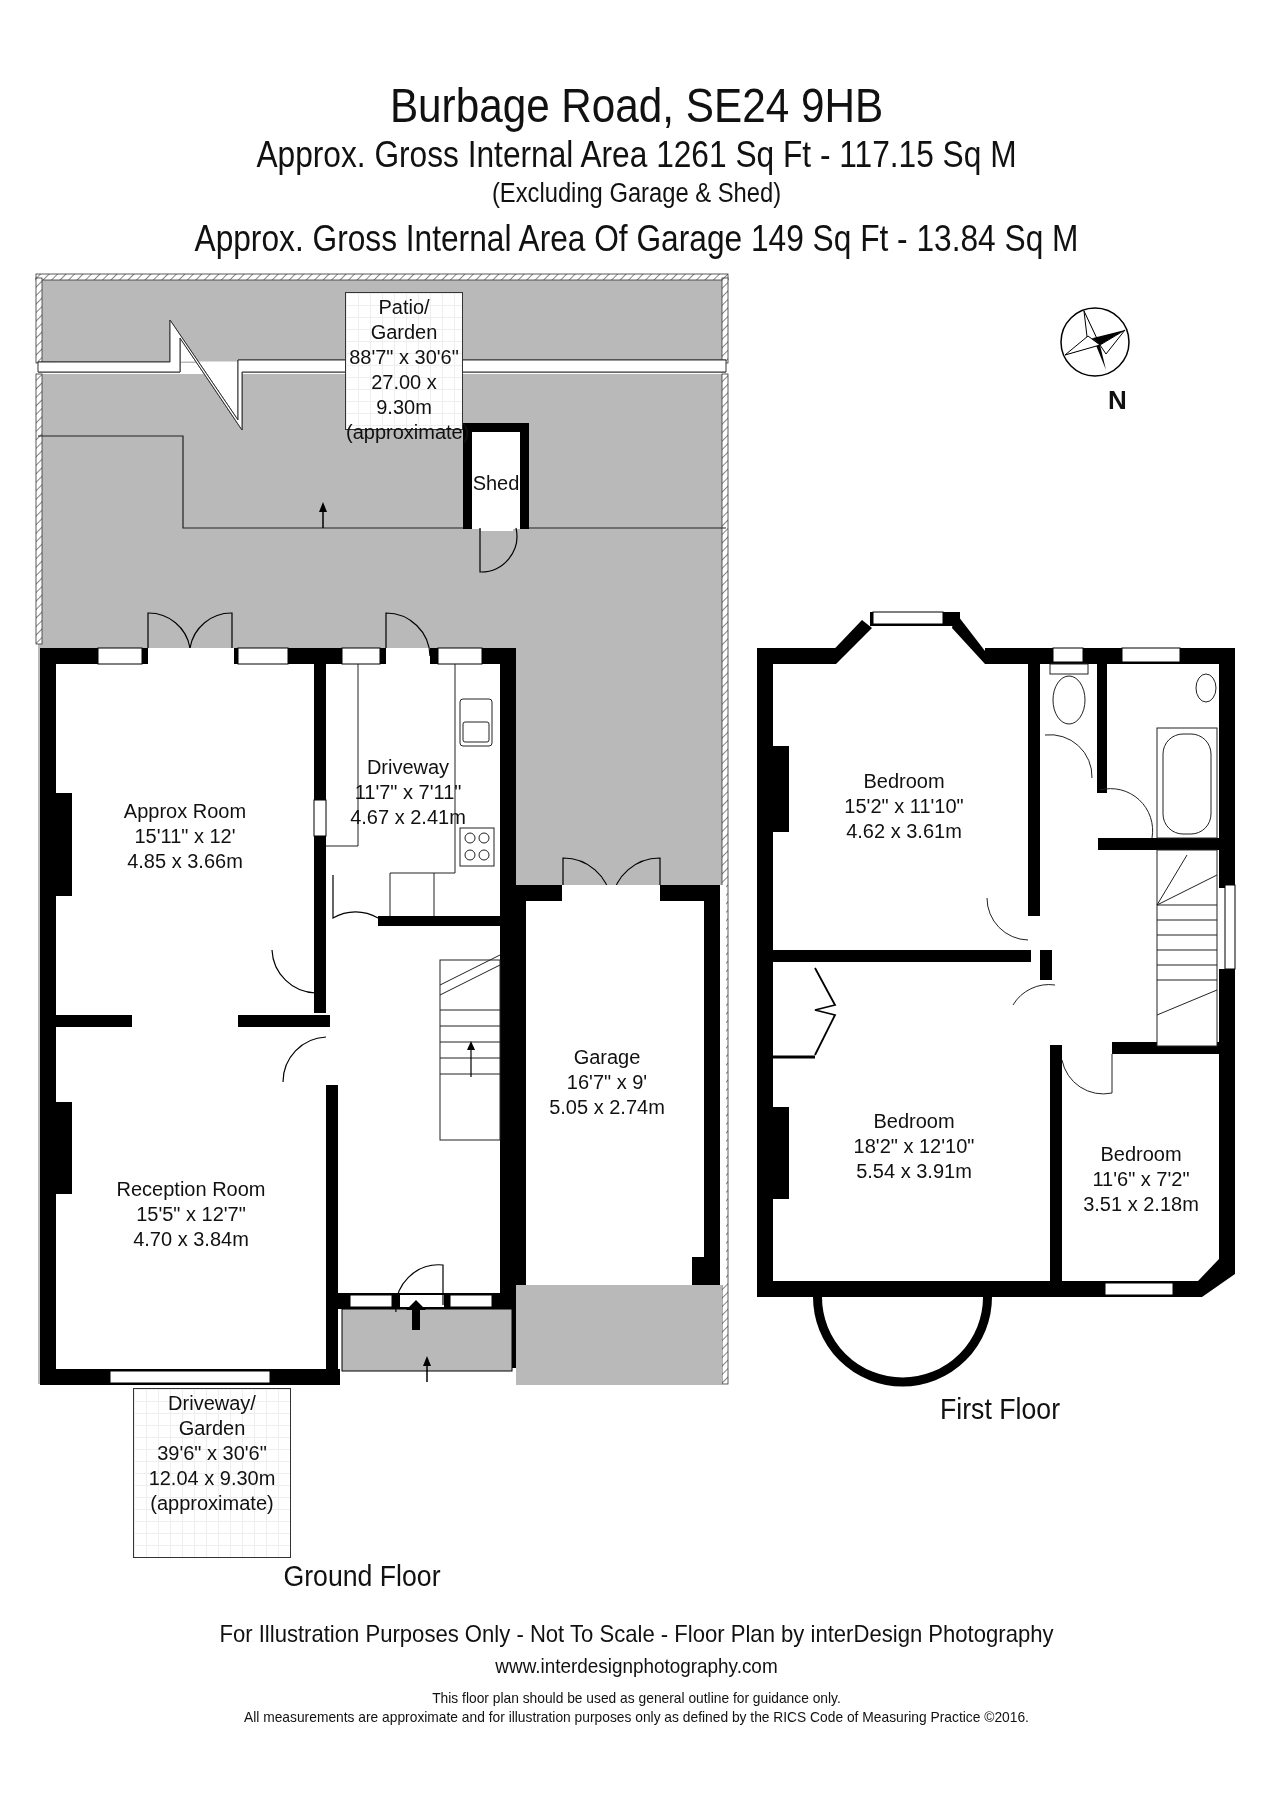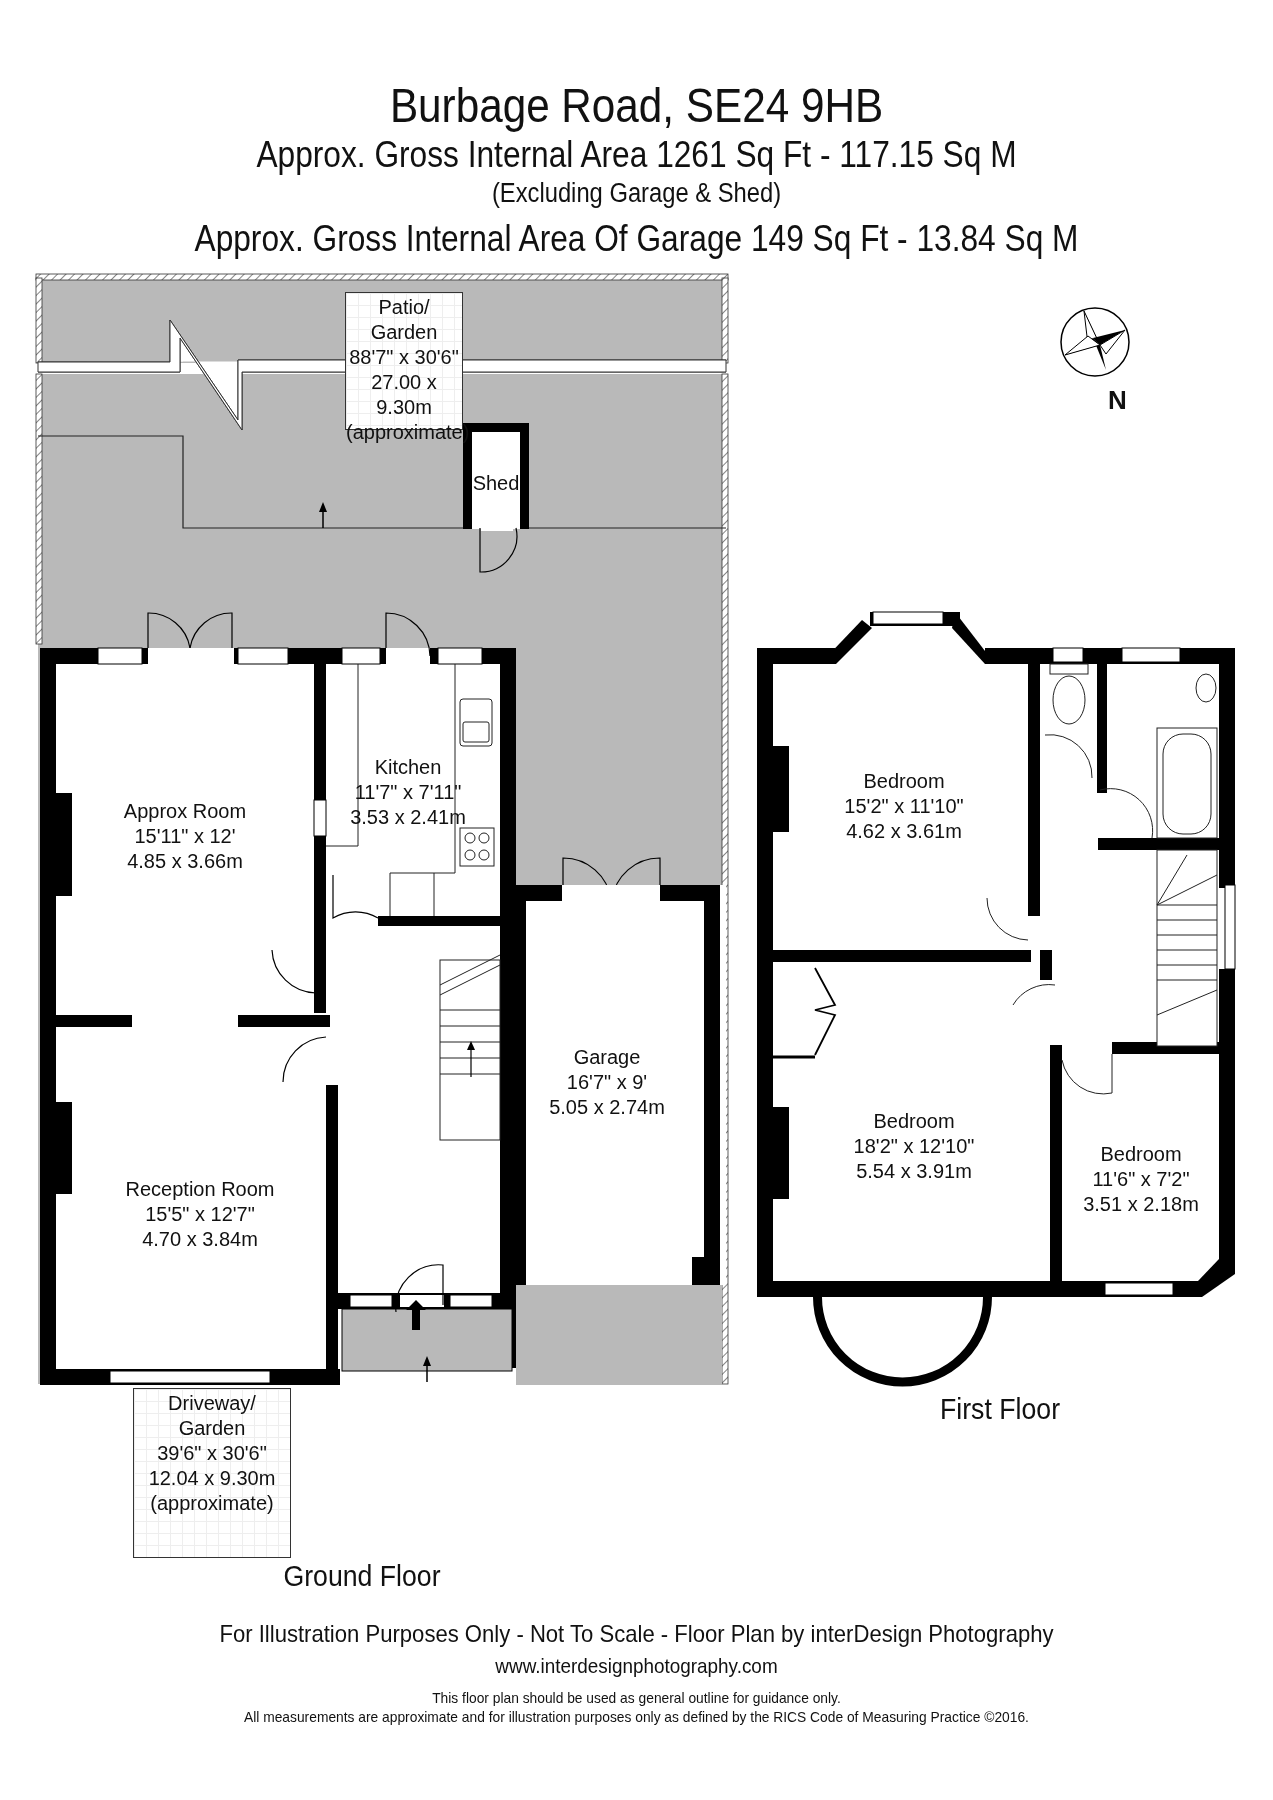--- a/index.html
+++ b/index.html
@@ -256,30 +256,30 @@
 </div>
 <div class="lbl" style="left:496px;top:483px;">
   <span>Shed</span>
 </div>
 <div class="lbl" style="left:185px;top:836px;">
   <span>Approx Room</span>
   <span>15'11" x 12'</span>
   <span>4.85 x 3.66m</span>
 </div>
 <div class="lbl" style="left:408px;top:792px;">
-  <span>Kitchen</span>
+  <span>Driveway</span>
   <span>11'7" x 7'11"</span>
-  <span>3.53 x 2.41m</span>
+  <span>4.67 x 2.41m</span>
 </div>
 <div class="lbl" style="left:607px;top:1082px;">
   <span>Garage</span>
   <span>16'7" x 9'</span>
   <span>5.05 x 2.74m</span>
 </div>
-<div class="lbl" style="left:200px;top:1214px;">
+<div class="lbl" style="left:191px;top:1214px;">
   <span>Reception Room</span>
   <span>15'5" x 12'7"</span>
   <span>4.70 x 3.84m</span>
 </div>
 <div class="boxlbl" style="left:133px;top:1388px;width:158px;height:170px;">
   <span>Driveway/</span>
   <span>Garden</span>
   <span>39'6" x 30'6"</span>
   <span>12.04 x 9.30m</span>
   <span>(approximate)</span>

